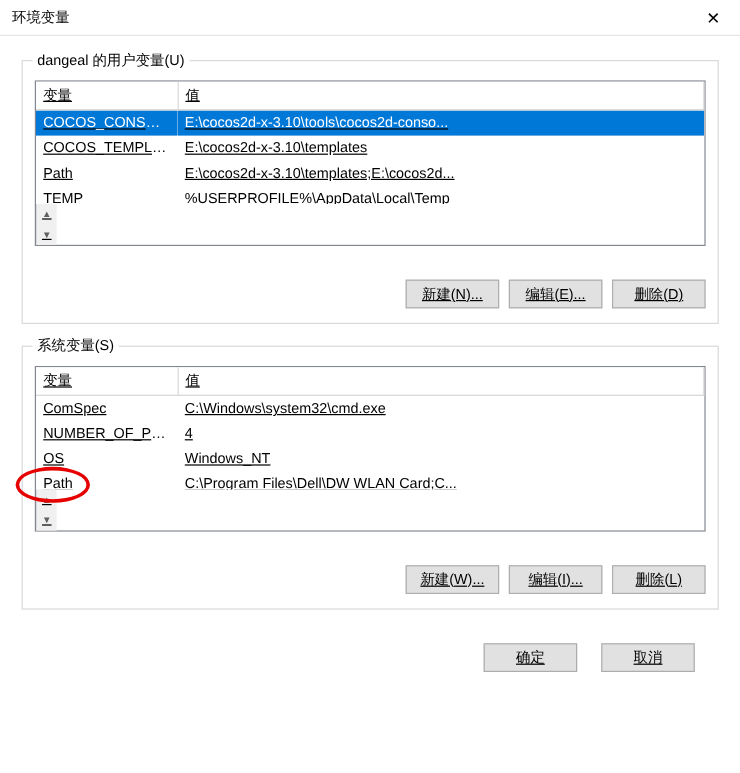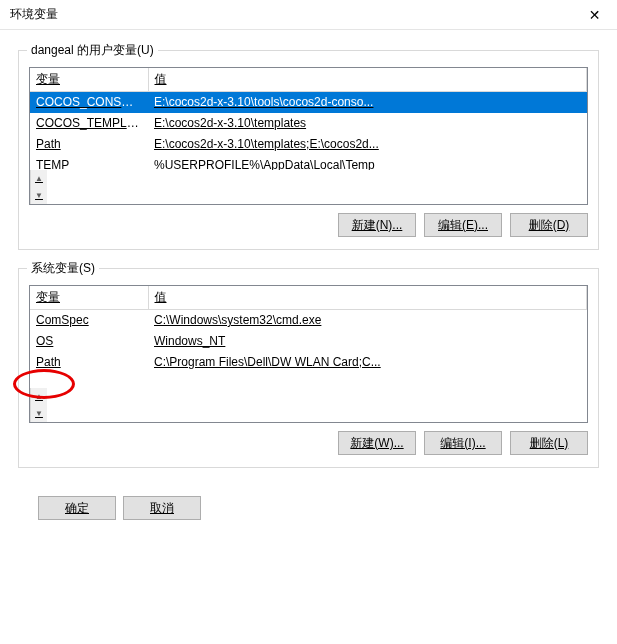--- a/index.html
+++ b/index.html
@@ -115,35 +115,35 @@
       top: 0;
       left: 2px;
       right: 2px;
       height: 55%;
       background: #cdcdcd;
     }
     .btn-row {
       display: flex;
       justify-content: flex-end;
       gap: 8px;
-      margin-top: 8px;
+      margin-top: 28px;
     }
     .btn {
       min-width: 78px;
       height: 24px;
       background: #e1e1e1;
       border: 1px solid #adadad;
       font-size: 12px;
       cursor: pointer;
       padding: 0 8px;
     }
     .dialog-footer {
       display: flex;
-      justify-content: flex-start;
-      gap: 7px;
+      justify-content: flex-end;
+      gap: 20px;
       padding: 10px 20px 0 20px;
     }
     .annotation {
       position: absolute;
       border: 3px solid #e60000;
       border-radius: 50%;
       width: 62px;
       height: 30px;
       pointer-events: none;
       z-index: 10;
@@ -225,20 +225,24 @@
               <th>变量</th>
               <th>值</th>
             </tr>
           </thead>
           <tbody>
             <tr>
               <td>ComSpec</td>
               <td>C:\Windows\system32\cmd.exe</td>
             </tr>
             <tr>
+              <td>NUMBER_OF_PR...</td>
+              <td>4</td>
+            </tr>
+            <tr>
               <td>OS</td>
               <td>Windows_NT</td>
             </tr>
             <tr>
               <td>Path</td>
               <td>C:\Program Files\Dell\DW WLAN Card;C...</td>
             </tr>
           </tbody>
         </table>
       </div>

